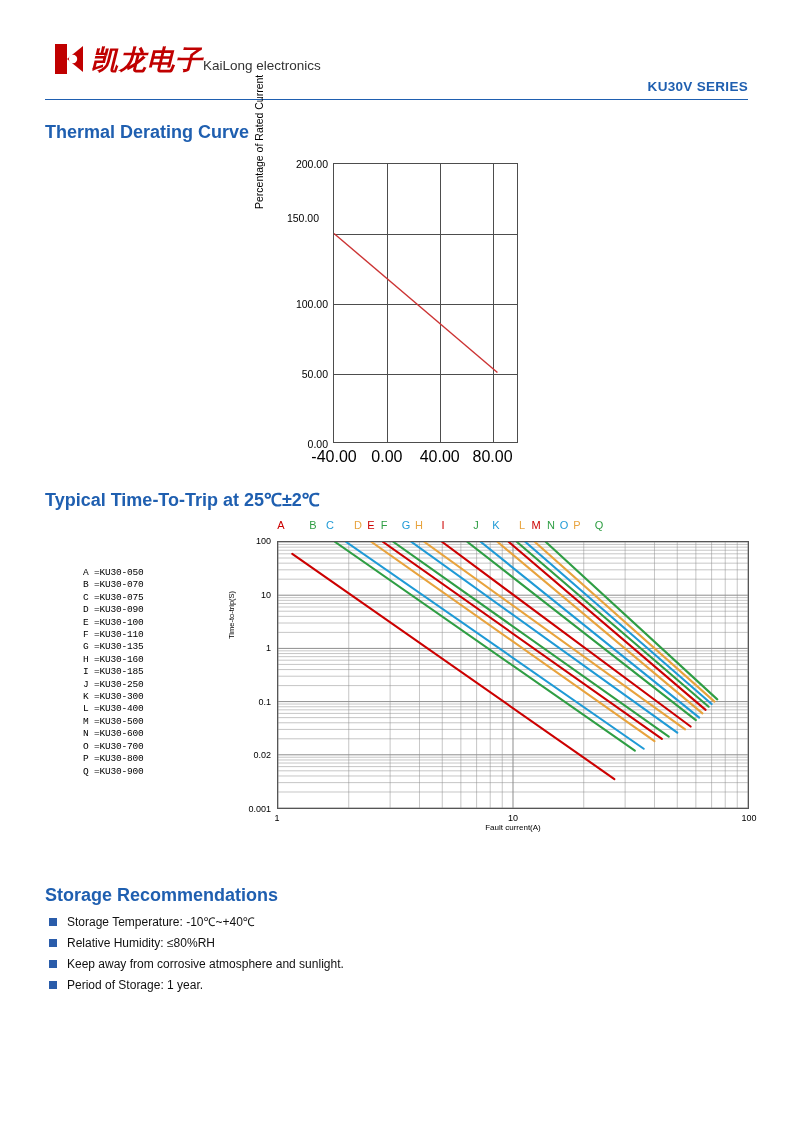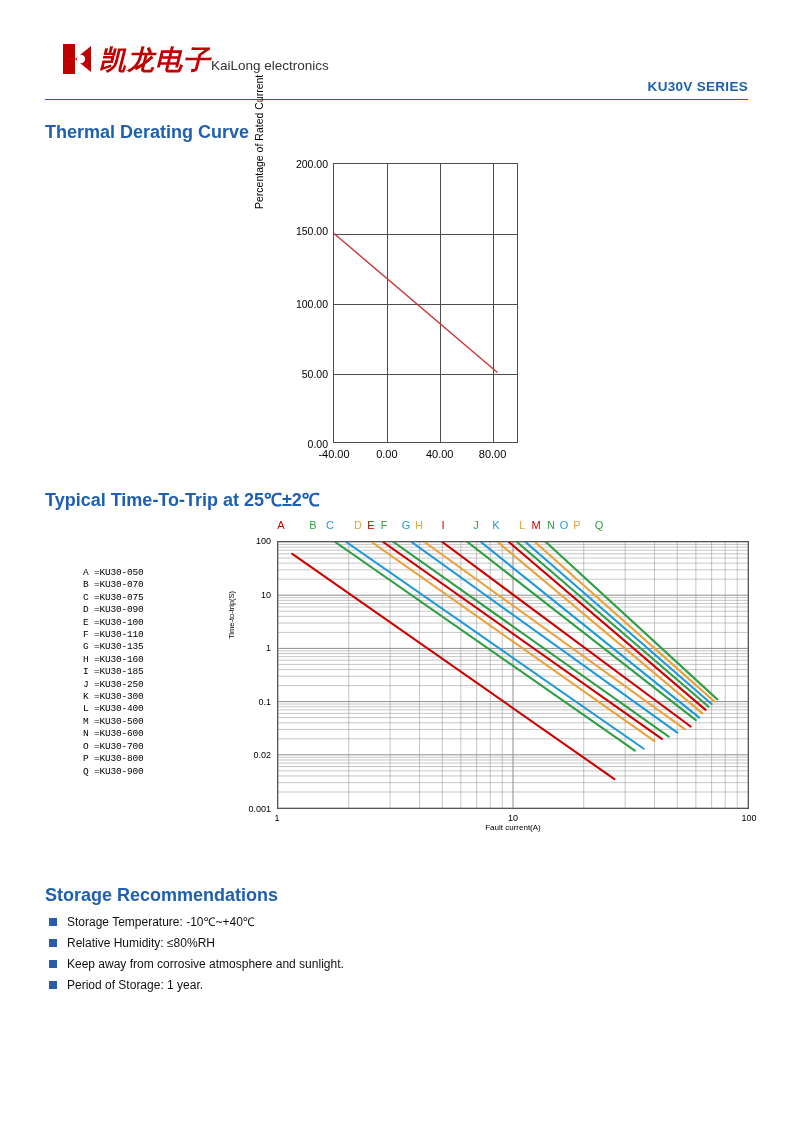--- a/index.html
+++ b/index.html
@@ -24,21 +24,21 @@
   }
 
   
   .header {
     position: relative;
     height: 62px;
     margin-top: 42px;
   }
   .logo-wrap {
     position: absolute;
-    left: 16px;
+    left: 8px;
     top: 0;
     display: flex;
     align-items: flex-end;
   }
   .logo-mark {
     width: 34px;
     height: 34px;
     position: relative;
     margin-right: 4px;
   }
@@ -132,21 +132,21 @@
     position: absolute;
     right: 0;
     width: 78px;
     text-align: right;
     font-size: 10.5px;
     transform: translateY(-50%);
   }
   .dc-xtick {
     position: absolute;
     top: 0;
-    font-size: 11px;
+    font-size: 16px;
     transform: translateX(-50%);
   }
   .dc-line {
     position: absolute;
     left: 0;
     top: 0;
     width: 100%;
     height: 100%;
     overflow: visible;
   }
@@ -299,21 +299,21 @@
         <div class="dc-grid-h" style="top:210px"></div>
         <div class="dc-grid-h" style="top:140px"></div>
         <div class="dc-grid-h" style="top:70px"></div>
 
         <svg class="dc-line" viewBox="0 0 185 280" preserveAspectRatio="none">
 
           <line x1="0" y1="70" x2="165.2" y2="210" stroke="#cc3333" stroke-width="1.4"></line>
         </svg>
 
         <div class="dc-ytick" style="top:0px; right:100%; padding-right:6px;">200.00</div>
-        <div class="dc-ytick" style="top:67px; right:100%; padding-right:6px;">150.00</div>
+        <div class="dc-ytick" style="top:54px; right:100%; padding-right:15px;">150.00</div>
         <div class="dc-ytick" style="top:140px; right:100%; padding-right:6px;">100.00</div>
         <div class="dc-ytick" style="top:210px; right:100%; padding-right:6px;">50.00</div>
         <div class="dc-ytick" style="top:280px; right:100%; padding-right:6px;">0.00</div>
 
         <div class="dc-xtick" style="left:0px; top:284px;">-40.00</div>
         <div class="dc-xtick" style="left:52.86px; top:284px;">0.00</div>
         <div class="dc-xtick" style="left:105.71px; top:284px;">40.00</div>
         <div class="dc-xtick" style="left:158.57px; top:284px;">80.00</div>
       </div>
     </div>

